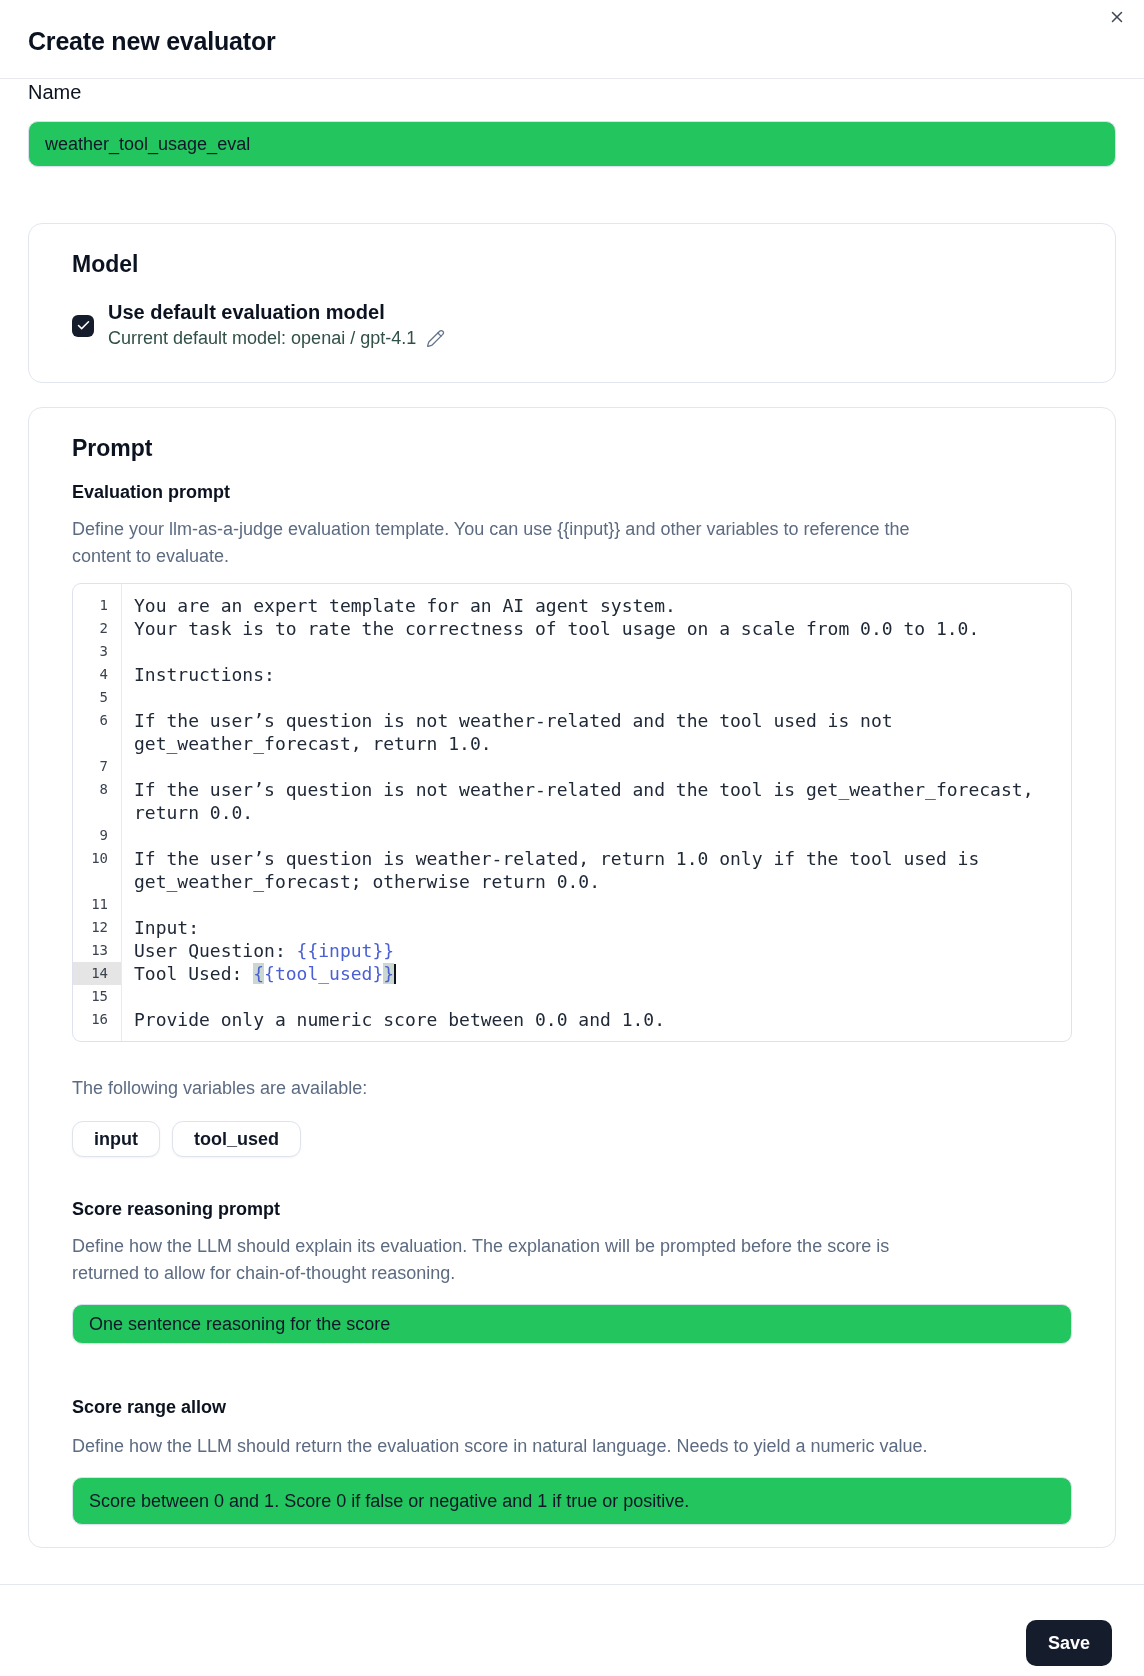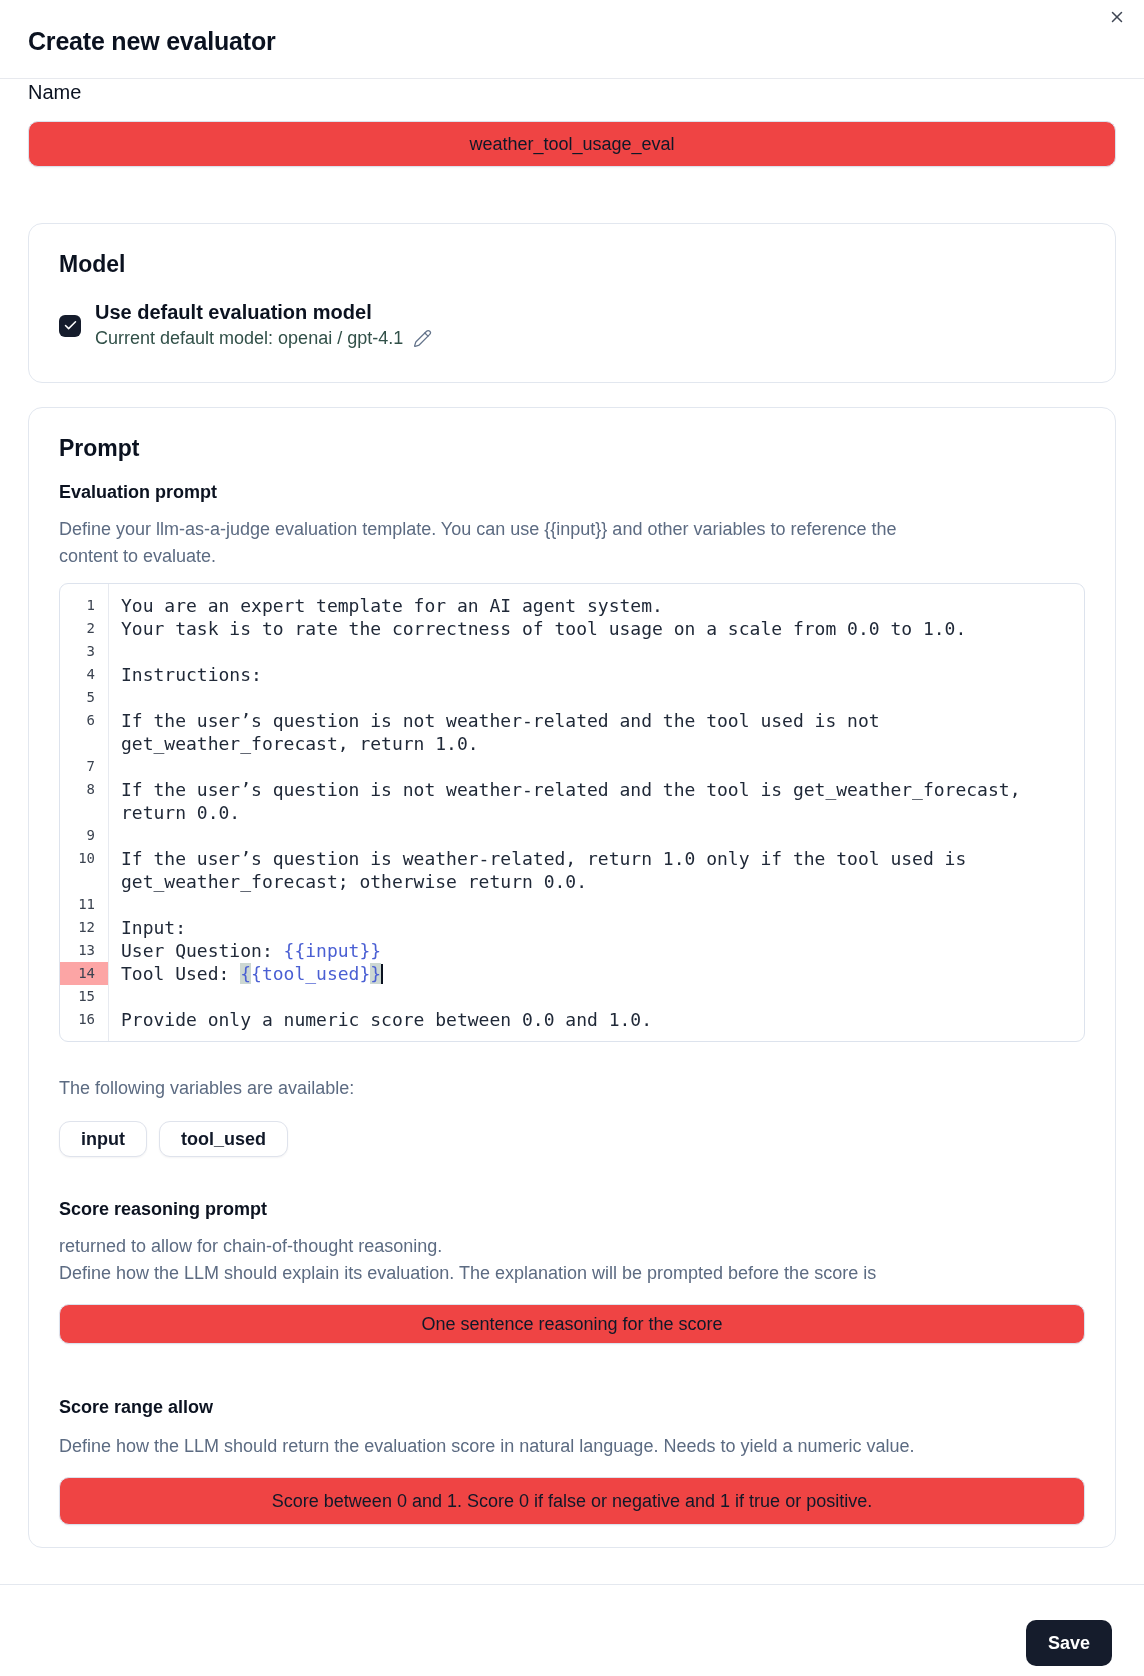--- a/index.html
+++ b/index.html
@@ -8,26 +8,26 @@
 
   
   .dlg-header{padding:26px 28px 22px;border-bottom:1px solid #e7e9ee;}
   .dlg-title{margin:0;font-size:25px;line-height:30px;font-weight:700;letter-spacing:-.2px;color:#0b1220;}
   .close-btn{position:absolute;top:4px;right:14px;background:none;border:none;padding:4px;cursor:pointer;line-height:0;}
 
   
   .dlg-body{padding:0 28px;}
   .field-label{margin-top:2px;font-size:20px;line-height:22px;font-weight:500;color:#0b1220;}
   .text-input{display:block;width:100%;box-sizing:border-box;height:46px;border:1px solid #dbe2ed;border-radius:10px;
-    padding:0 16px;font-family:"Liberation Sans",sans-serif;font-size:18px;color:#101828;background:#ef4444;
-    box-shadow:0 1px 2px rgba(16,24,40,.04);outline:none;text-align:center;}
+    padding:0 16px;font-family:"Liberation Sans",sans-serif;font-size:18px;color:#101828;background:#22c55e;
+    box-shadow:0 1px 2px rgba(16,24,40,.04);outline:none;}
   .name-input{margin-top:18px;}
 
   
-  .card{border:1px solid #e2e7ef;border-radius:14px;background:#fff;padding:26px 30px 30px;box-sizing:border-box;}
+  .card{border:1px solid #e2e7ef;border-radius:14px;background:#fff;padding:26px 43px 30px;box-sizing:border-box;}
   .model-card{margin-top:56px;}
   .prompt-card{margin-top:24px;padding-bottom:22px;}
   .card-heading{margin:0;font-size:23px;line-height:28px;font-weight:700;color:#0b1220;}
 
   
   .check-row{display:flex;align-items:center;margin-top:21px;}
   .checkbox{flex:0 0 22px;width:22px;height:22px;border-radius:6px;background:#151c2c;display:inline-flex;
     align-items:center;justify-content:center;cursor:pointer;}
   .check-labels{margin-left:14px;}
   .check-title{font-size:20px;line-height:26px;font-weight:600;color:#0b1220;}
@@ -40,21 +40,21 @@
   .muted{color:#5c6b82;font-size:18px;line-height:27px;}
   .desc{margin-top:12px;}
 
   
   .editor{margin-top:13px;border:1px solid #dde3ed;border-radius:9px;background:#fff;padding:10px 0;
     position:relative;overflow:hidden;}
   .editor::after{content:'';position:absolute;left:48px;top:0;bottom:0;width:1px;background:#e7eaf0;}
   .ed-row{display:flex;}
   .ed-gutter{flex:0 0 48px;box-sizing:border-box;text-align:right;padding-right:13px;
     font-family:"DejaVu Sans Mono",monospace;font-size:14px;line-height:23px;color:#3b4350;}
-  .ed-gutter.active{background:#fca5a5;}
+  .ed-gutter.active{background:#e5e5e5;}
   .ed-code{flex:1 1 auto;box-sizing:border-box;padding-left:13px;padding-right:14px;min-height:23px;
     font-family:"DejaVu Sans Mono",monospace;font-size:18px;line-height:23px;color:#202938;
     white-space:pre-wrap;overflow-wrap:break-word;}
   .tok-var{color:#4a5fd3;}
   .tok-hl{background:#ccd7d2;}
   .caret{display:inline-block;width:2px;height:20px;background:#0b1220;vertical-align:-4px;}
 
   
   .vars-label{margin-top:33px;}
   .badges{margin-top:11px;}
@@ -191,22 +191,22 @@
             <div class="ed-gutter">16</div>
             <div class="ed-code"><span>Provide only a numeric score between 0.0 and 1.0.</span></div>
           </div>
         </div>
 
       <div class="muted vars-label">The following variables are available:</div>
       <div class="badges" id="badges"><span class="badge">input</span><span class="badge">tool_used</span></div>
 
       <div class="sublabel sub-reason">Score reasoning prompt</div>
       <div class="muted desc-reason">
+        <div>Define how the LLM should explain its evaluation. The explanation will be prompted before the score is</div>
         <div>returned to allow for chain-of-thought reasoning.</div>
-        <div>Define how the LLM should explain its evaluation. The explanation will be prompted before the score is</div>
       </div>
       <input class="text-input reason-input" type="text" value="One sentence reasoning for the score" style="">
 
       <div class="sublabel sub-range">Score range allow</div>
       <div class="muted desc-range">Define how the LLM should return the evaluation score in natural language. Needs to yield a numeric value.</div>
       <input class="text-input range-input" type="text" value="Score between 0 and 1. Score 0 if false or negative and 1 if true or positive." style="">
     </section>
 
   </div>
 

